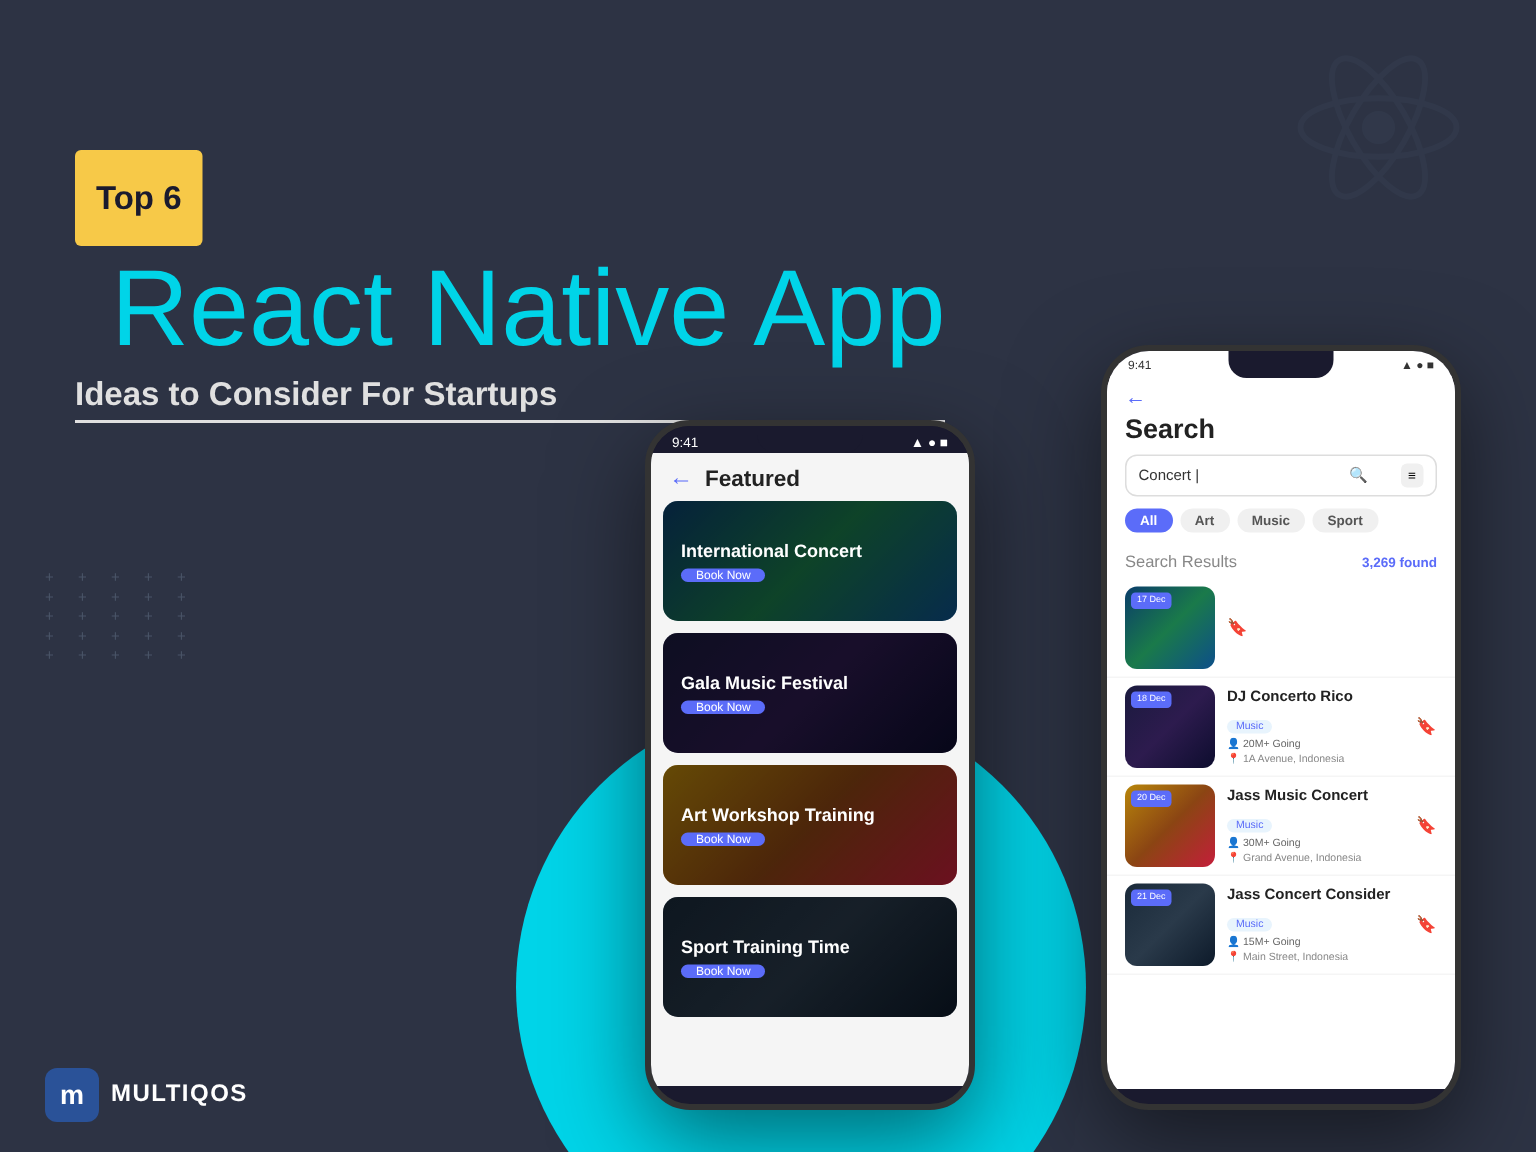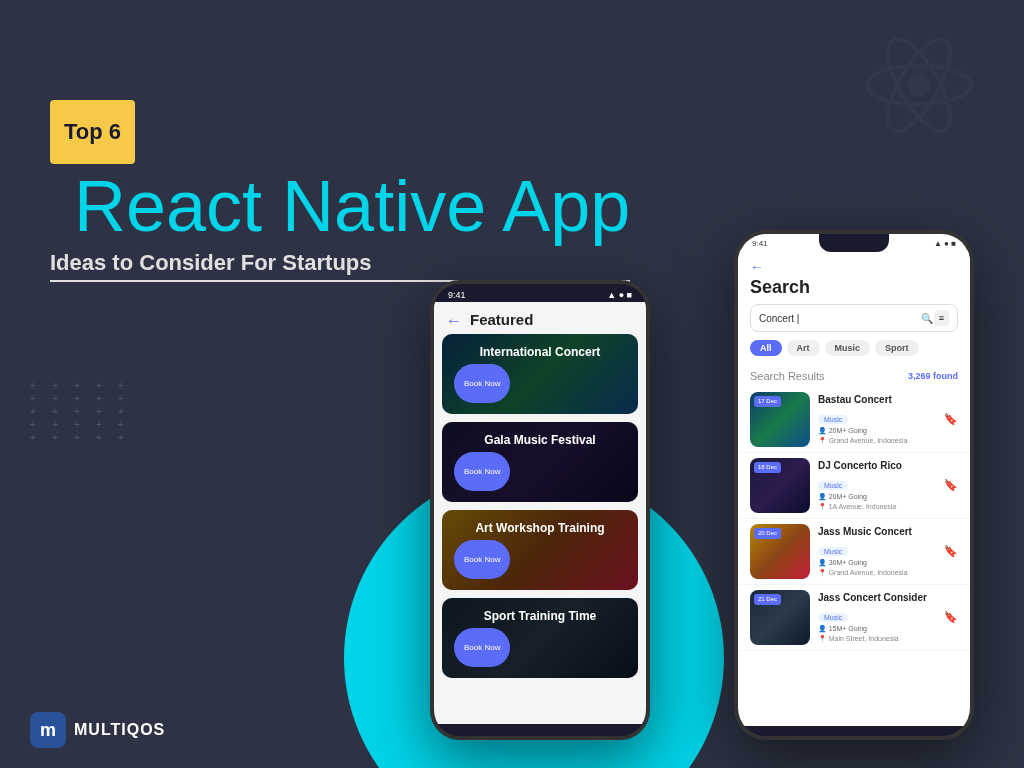--- a/index.html
+++ b/index.html
@@ -179,28 +179,27 @@
       display: flex;
       flex-direction: column;
       justify-content: center;
       padding: 8px 12px;
     }
     .event-card-title {
       color: white;
       font-size: 12px;
       font-weight: 700;
       margin-bottom: 5px;
-      text-align: center;
     }
     .book-btn {
       display: inline-block;
       background: #5b6cf9;
       color: white;
       font-size: 8px;
-      padding: 15px 10px;
+      padding: 0 10px;
       border-radius: 20px;
       width: fit-content;
     }
 
     
     .bg-concert { background: linear-gradient(135deg, #0a3d6b, #1a7a4a, #0d4f8a); }
     .bg-music { background: linear-gradient(135deg, #1a1a3e, #2d1b4e, #0d0d2e); }
     .bg-art { background: linear-gradient(135deg, #b8860b, #8b4513, #c41e3a); }
     .bg-sport { background: linear-gradient(135deg, #1a2a3a, #2a3a4a, #0d1a2a); }
 
@@ -251,21 +250,21 @@
       font-weight: 700;
       color: #222;
       margin-bottom: 6px;
     }
     .search-bar {
       display: flex;
       align-items: center;
       border: 1px solid #ddd;
       border-radius: 8px;
       padding: 5px 8px;
-      gap: 0;
+      gap: 22px;
       margin-bottom: 8px;
     }
     .search-text {
       font-size: 10px;
       color: #333;
       flex: 1;
     }
     .search-icon { font-size: 10px; color: #999; }
     .filter-icon {
       background: #f0f0f0;
@@ -474,26 +473,20 @@
     </div>
     <div class="results-header">
       <span class="results-label">Search Results</span>
       <span class="results-count">3,269 found</span>
     </div>
 
     <div class="result-card">
       <div class="result-img bg-concert">
         <div class="result-date-badge">17 Dec</div>
       </div>
-      <div class="result-info">
-        <div class="result-name">Bastau Concert</div>
-        <div class="result-tag">Music</div>
-        <div class="result-going">👤 20M+ Going</div>
-        <div class="result-location">📍 Grand Avenue, Indonesia</div>
-      </div>
       <span class="bookmark-icon">🔖</span>
     </div>
 
     <div class="result-card">
       <div class="result-img bg-music">
         <div class="result-date-badge">18 Dec</div>
       </div>
       <div class="result-info">
         <div class="result-name">DJ Concerto Rico</div>
         <div class="result-tag">Music</div>

